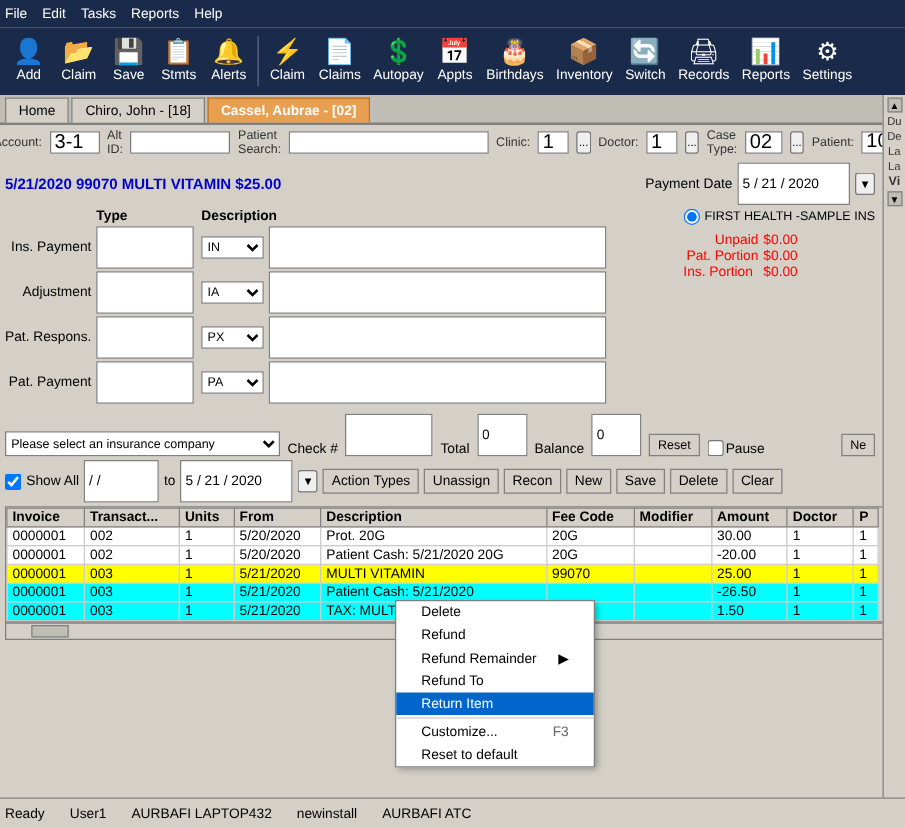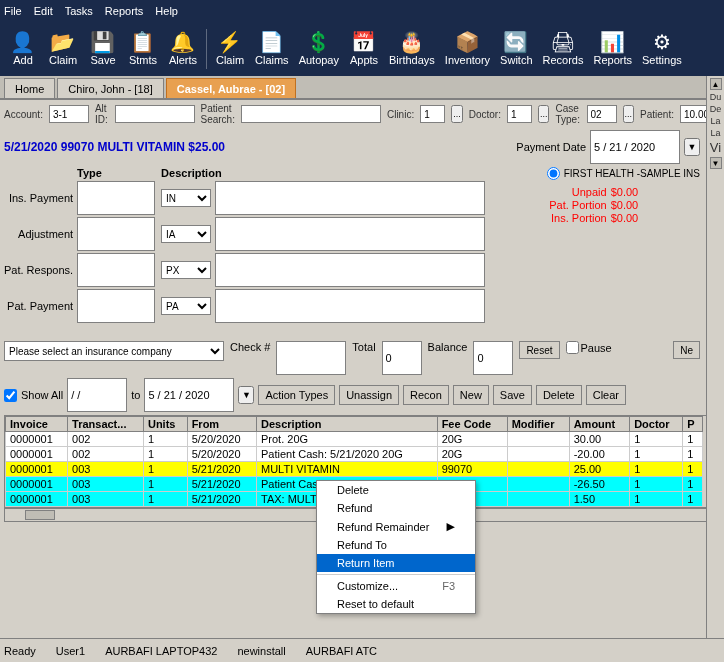--- a/index.html
+++ b/index.html
@@ -19,21 +19,21 @@
     .tab-strip { background: #c0bdb5; display: flex; align-items: flex-end; height: 24px; padding: 0 4px; gap: 2px; border-bottom: 2px solid #808080; }
     .tab { background: #d4d0c8; border: 1px solid #808080; border-bottom: none; padding: 2px 10px; cursor: pointer; font-size: 11px; height: 20px; display: flex; align-items: center; }
     .tab.active { background: white; font-weight: bold; }
     .tab.orange { background: #e8a050; color: white; border-color: #c07020; }
     .form-input { border: 1px solid #808080; background: white; height: 34px; padding: 1px 3px; }
     .form-input.w60 { width: 60px; }
 
     
     .patient-info { background: #d4d0c8; display: flex; align-items: center; gap: 6px; padding: 2px 4px; }
     .pi-label { font-size: 10px; color: #333; }
-    .pi-input { border: 1px solid #808080; background: white; height: 18px; padding: 1px 3px; font-size: 10px; }
+    .pi-input { border: 1px solid #808080; background: white; height: 18px; padding: 1px 3px; font-size: 16px; }
 
     
     .nav-tabs { display: flex; background: #d4d0c8; border-bottom: 1px solid #808080; padding: 2px 4px 0; gap: 1px; }
     .nav-tab { background: #c0bdb5; border: 1px solid #808080; border-bottom: none; padding: 2px 8px; cursor: pointer; font-size: 11px; }
     .nav-tab.active { background: white; border-bottom: 1px solid white; }
     .nav-tab.custom { background: #c0bdb5; }
     .pay-select { border: 1px solid #808080; background: white; height: 18px; width: 50px; font-size: 10px; }
 
     
     .ins-select { border: 1px solid #808080; background: white; height: 20px; width: 220px; font-size: 10px; }
@@ -214,28 +214,28 @@
         <div style="display:flex; flex-direction:column; gap:1px; margin-top:4px;">
           <div style="display:flex; align-items:center; gap:4px;">
             <span style="color:red; min-width:60px; text-align:right;">Unpaid</span>
             <span style="color:red;">$0.00</span>
           </div>
           <div style="display:flex; align-items:center; gap:4px;">
             <span style="color:red; min-width:60px; text-align:right;">Pat. Portion</span>
             <span style="color:red;">$0.00</span>
           </div>
           <div style="display:flex; align-items:center; gap:4px;">
-            <span style="color:red; min-width:60px; text-align:right;">Ins. Portion</span>
+            <span style="color:red; min-width:60px; ">Ins. Portion</span>
             <span style="color:red;">$0.00</span>
           </div>
         </div>
       </div>
     </div>
 
-    <div style="display:flex; align-items:flex-start; gap:6px; margin-top:18px; padding-right:20px;">
+    <div style="display:flex; align-items:flex-end; gap:6px; margin-top:8px; padding-right:20px;">
       <select class="ins-select">
         <option>Please select an insurance company</option>
       </select>
       <span>Check #</span>
       <input class="form-input" style="width: 70px;">
       <span>Total</span>
       <input class="form-input" style="width: 40px;" value="0">
       <span>Balance</span>
       <input class="form-input" style="width: 40px;" value="0">
       <button class="side-btn">Reset</button>
@@ -347,21 +347,21 @@
       <div class="scroll-thumb"></div>
     </div>
   </div>
 
   <div style="position:absolute; right:0; top:76px; width:18px; background:#d4d0c8; border-left:1px solid #808080; height:calc(100% - 94px); display:flex; flex-direction:column; padding:2px; align-items:center; gap:2px;">
     <div class="sidebar-arrow">▲</div>
     <span style="font-size:9px; color:#333; writing-mode:horizontal-tb;">Du</span>
     <span style="font-size:9px; color:#333;">De</span>
     <span style="font-size:9px; color:#333;">La</span>
     <span style="font-size:9px; color:#333;">La</span>
-    <span style="font-size:13px; color:#333;">Vi</span>
+    <span style="font-size:10px; color:#333;font-weight:bold;">Vi</span>
     <div class="sidebar-arrow">▼</div>
   </div>
 
   <div class="context-menu" style="left:316px; top:480px;">
     <div class="ctx-item">
       <span>Delete</span>
     </div>
     <div class="ctx-item">
       <span>Refund</span>
     </div>

